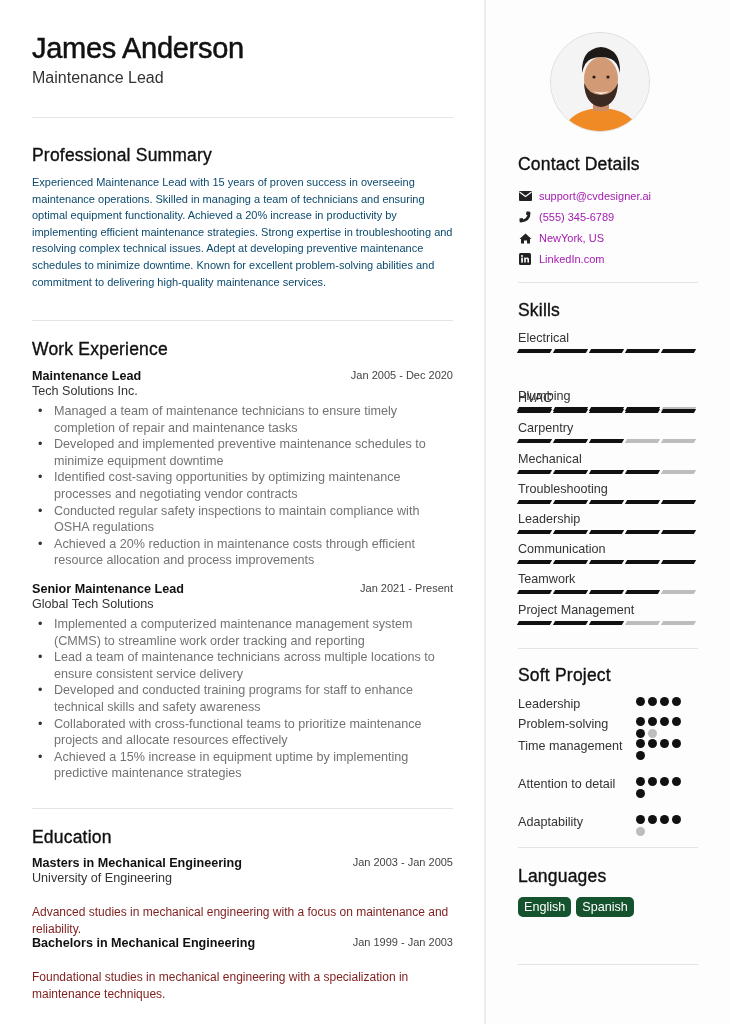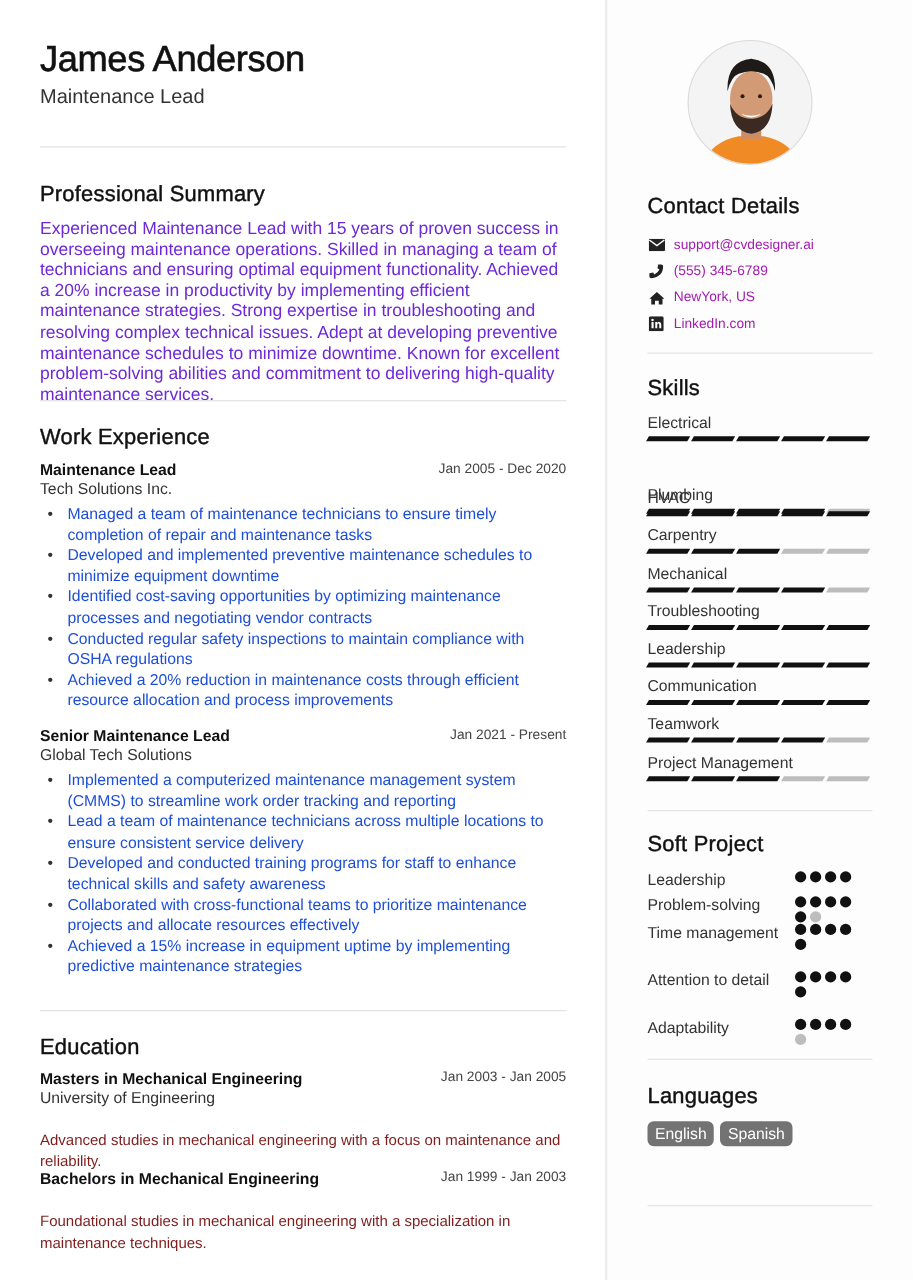--- a/index.html
+++ b/index.html
@@ -9,28 +9,28 @@
   .left { position: absolute; left: 32px; top: 0; width: 421px; }
   .divider-v { position: absolute; left: 484px; top: 0; width: 2px; height: 1024px; background: #ececec; }
   .right { position: absolute; left: 486px; top: 0; width: 244px; height: 1024px; background: #fdfdfd; }
   .right-inner { position: absolute; left: 32px; width: 180px; }
 
   .name { position: absolute; top: 32px; font-size: 29px; font-weight: 400; color: #111; letter-spacing: -0.3px; -webkit-text-stroke: 0.5px #111; }
   .title { position: absolute; top: 69px; font-size: 16px; color: #333; }
   .hr { position: absolute; height: 1px; background: #e4e4e4; width: 421px; }
 
   .sec-h { position: absolute; font-size: 17.5px; font-weight: 400; color: #111; -webkit-text-stroke: 0.35px #111; letter-spacing: 0.2px; }
-  .para { position: absolute; font-size: 14px; line-height: 16.6px; color: #6d28d9; width: 421px; }
+  .para { position: absolute; font-size: 11px; line-height: 16.6px; color: #0c4a6e; width: 421px; }
 
   .job { position: absolute; width: 421px; }
   .job-title { font-size: 12.6px; font-weight: bold; color: #111; }
   .job-date { position: absolute; right: 0; top: 0; font-size: 11px; color: #444; }
   .job-co { font-size: 12.6px; color: #333; margin-top: 1px; }
   .bullets { list-style: none; margin-top: 5px; }
-  .bullets li { position: relative; padding-left: 22px; font-size: 12.6px; line-height: 16.6px; color: #1d4ed8; }
+  .bullets li { position: relative; padding-left: 22px; font-size: 12.6px; line-height: 16.6px; color: #737373; }
   .bullets li::before { content: "•"; position: absolute; left: 6px; top: 0; color: #333; }
   .edu-desc { font-size: 12px; line-height: 16.6px; color: #7f1d1d; margin-top: 19px; }
 
   .avatar { position: absolute; left: 64px; top: 32px; width: 100px; height: 100px; border-radius: 50%; border: 1px solid #dcdcdc; background: #f4f4f4; overflow: hidden; }
 
   .contact-row { position: absolute; left: 0; display: flex; align-items: center; font-size: 11px; color: #a21caf; height: 16px; }
   .contact-row .ic { width: 14px; height: 14px; margin-right: 7px; display: flex; align-items: center; justify-content: center; }
   .rhr { position: absolute; left: 0; width: 180px; height: 1px; background: #e4e4e4; }
 
   .skill { position: absolute; left: 0; width: 180px; }
@@ -39,21 +39,21 @@
   .bar { width: 33px; height: 4px; transform: skewX(-30deg); background: #111; }
   .bar.off { background: #bdbdbd; }
 
   .soft { position: absolute; left: 0; width: 180px; }
   .soft-name { font-size: 12.6px; color: #333; line-height: 16.6px; width: 110px; }
   .dots { position: absolute; left: 118px; top: 1px; width: 52px; display: flex; flex-wrap: wrap; gap: 3px 3px; }
   .dot { width: 9px; height: 9px; border-radius: 50%; background: #111; }
   .dot.off { background: #bdbdbd; }
 
   .lang-wrap { position: absolute; left: 0; display: flex; gap: 5px; }
-  .lang { background: #737373; color: #fff; font-size: 12.6px; padding: 2px 6px; border-radius: 5px; line-height: 16px; }
+  .lang { background: #14532d; color: #fff; font-size: 12.6px; padding: 2px 6px; border-radius: 5px; line-height: 16px; }
 </style>
 </head>
 <body>
 
 <div class="left">
   <div class="name">James Anderson</div>
   <div class="title">Maintenance Lead</div>
   <div class="hr" style="top:117px"></div>
 
   <div class="sec-h" style="top:145px">Professional Summary</div>

